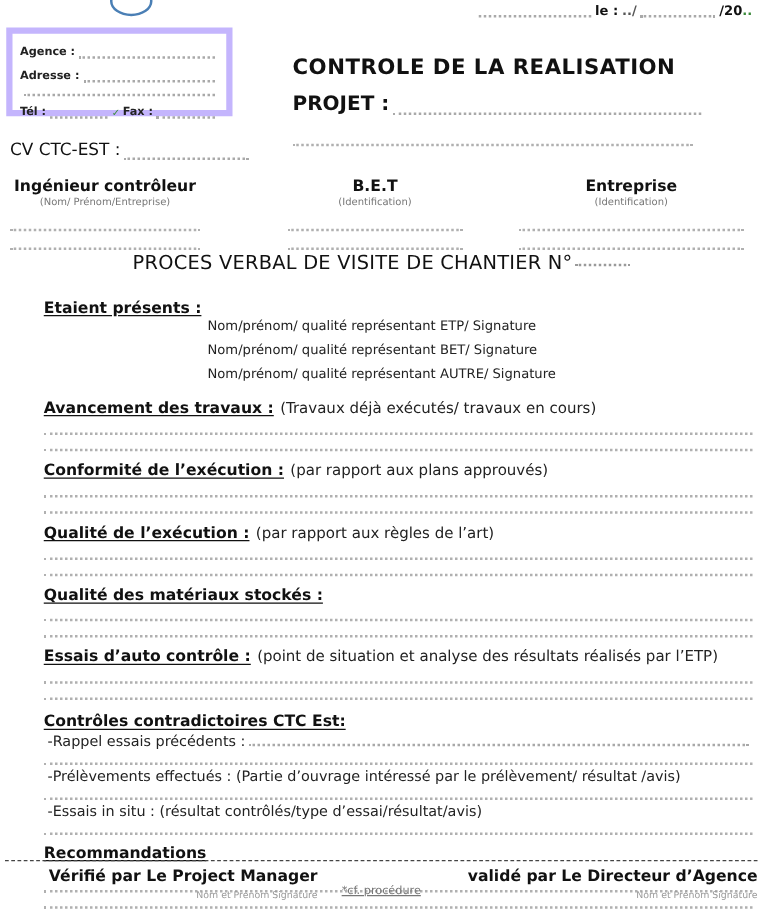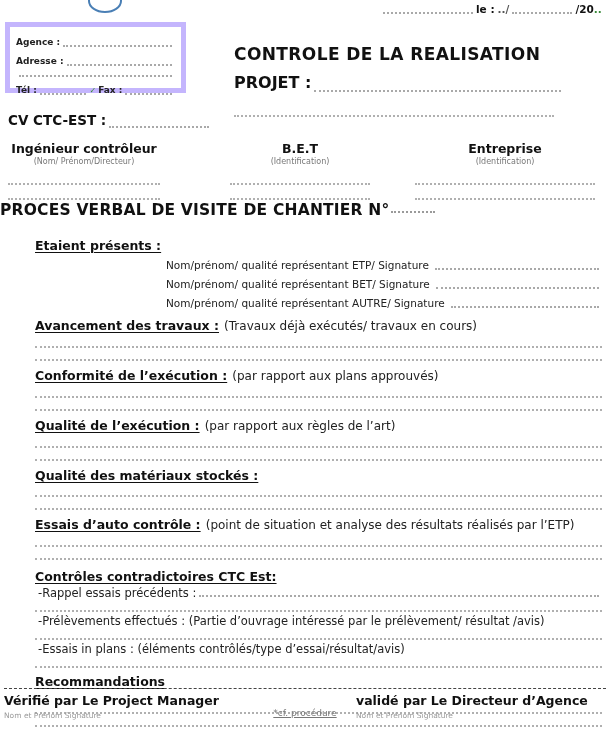--- a/index.html
+++ b/index.html
@@ -32,59 +32,59 @@
   .check{color:#3a8a3a;font-size:8px;font-weight:bold;flex:none;margin-right:2px;}
 
   
   .main-head{position:absolute;left:234px;top:44px;width:330px;}
   .mh1{font-size:17px;font-weight:bold;letter-spacing:.4px;}
   .mh2{display:flex;align-items:flex-end;margin-top:9px;font-size:16px;font-weight:bold;}
   .mh-extra{margin-top:13px;width:320px;height:10px;border-bottom:2px dotted #b0b0b0;}
 
   
   .cv-line{position:absolute;left:8px;top:112px;width:235px;display:flex;
-           align-items:flex-end;font-size:13.5px;font-weight:bold;}
+           align-items:flex-end;font-size:13.5px;font-weight:normal;}
   .cv-line .leader{flex:none;width:100px;}
 
   
   .parties{position:absolute;top:141px;left:0;width:610px;display:flex;}
   .pcol{text-align:center;}
   .pcol.c1{margin-left:8px;width:152px;}
   .pcol.c2{margin-left:70px;width:140px;}
   .pcol.c3{margin-left:45px;width:180px;}
   .pcol .ptitle{font-size:12.5px;font-weight:bold;}
   .pcol .psub{font-size:8px;color:#777;margin-top:1px;}
   .pcol .lline{margin-top:8px;}
   .pcol .lline + .lline{margin-top:4px;}
 
   
-  .pv-title{position:absolute;top:201px;left:0;width:504px;text-align:left;
-            font-size:15.5px;font-weight:bold;letter-spacing:.2px;}
+  .pv-title{position:absolute;top:201px;left:0;width:504px;text-align:right;
+            font-size:15.5px;font-weight:normal;letter-spacing:.2px;}
   .pv-dots{display:inline-block;width:44px;height:2px;border-bottom:2px dotted #9a9a9a;
            margin-left:2px;vertical-align:2px;}
 
   
   .body{position:absolute;top:238px;left:35px;width:567px;}
   .h{font-size:12.5px;font-weight:bold;text-decoration:underline;text-underline-offset:2px;}
   .note{font-size:12px;font-weight:normal;color:#222;}
-  .att-row{display:flex;align-items:center;height:19px;padding-left:131px;font-size:10.5px;color:#222;}
+  .att-row{display:flex;align-items:flex-start;height:19px;padding-left:131px;font-size:10.5px;color:#222;flex-direction:column;}
   .att-row .leader{margin-left:6px;}
   .attendees{margin-bottom:5px;}
   .attendees .h{display:block;margin-bottom:2px;}
   .sec{margin-bottom:6px;}
   .sec .h-row{margin-bottom:3px;line-height:15px;}
   .sub-row{display:flex;align-items:flex-start;font-size:11.5px;color:#222;height:15px;
            padding-left:3px;margin-top:1px;}
   .reco{margin-bottom:4px;}
   .reco .h{display:block;margin-bottom:14px;}
 
   
   .foot-sep{position:absolute;left:4px;width:602px;top:688px;border-top:1.5px dashed #444;}
   .footer{position:absolute;top:693px;left:4px;width:602px;display:flex;align-items:flex-start;}
-  .fblock{width:250px;text-align:left;}
+  .fblock{width:250px;text-align:right;}
   .fbold{font-size:12.5px;font-weight:bold;color:#111;}
   .fsub{font-size:7.5px;color:#9a9a9a;margin-top:3px;}
   .fcenter{flex:1;text-align:center;font-size:9px;color:#777;padding-top:15px;text-decoration:underline;}
 </style>
 </head>
 <body>
 
 <div class="page">
 
   <div class="logo"></div>
@@ -129,21 +129,21 @@
   </div>
 
   <div class="cv-line">
     <span>CV CTC-EST :</span>
     <span class="leader"></span>
   </div>
 
   <div class="parties">
     <div class="pcol c1">
       <div class="ptitle">Ingénieur contrôleur</div>
-      <div class="psub">(Nom/ Prénom/Directeur)</div>
+      <div class="psub">(Nom/ Prénom/Entreprise)</div>
       <div class="lline"></div>
       <div class="lline"></div>
     </div>
     <div class="pcol c2">
       <div class="ptitle">B.E.T</div>
       <div class="psub">(Identification)</div>
       <div class="lline"></div>
       <div class="lline"></div>
     </div>
     <div class="pcol c3">
@@ -211,21 +211,21 @@
       <div class="sub-row">
         <span>-Rappel essais précédents :</span>
         <span class="leader"></span>
       </div>
       <div class="lline"></div>
       <div class="sub-row">
         <span>-Prélèvements effectués : (Partie d’ouvrage intéressé par le prélèvement/ résultat /avis)</span>
       </div>
       <div class="lline"></div>
       <div class="sub-row">
-        <span>-Essais in plans : (éléments contrôlés/type d’essai/résultat/avis)</span>
+        <span>-Essais in situ : (résultat contrôlés/type d’essai/résultat/avis)</span>
       </div>
       <div class="lline"></div>
     </div>
 
     <div class="reco">
       <span class="h">Recommandations</span>
       <div class="lline"></div>
       <div class="lline"></div>
     </div>
 

